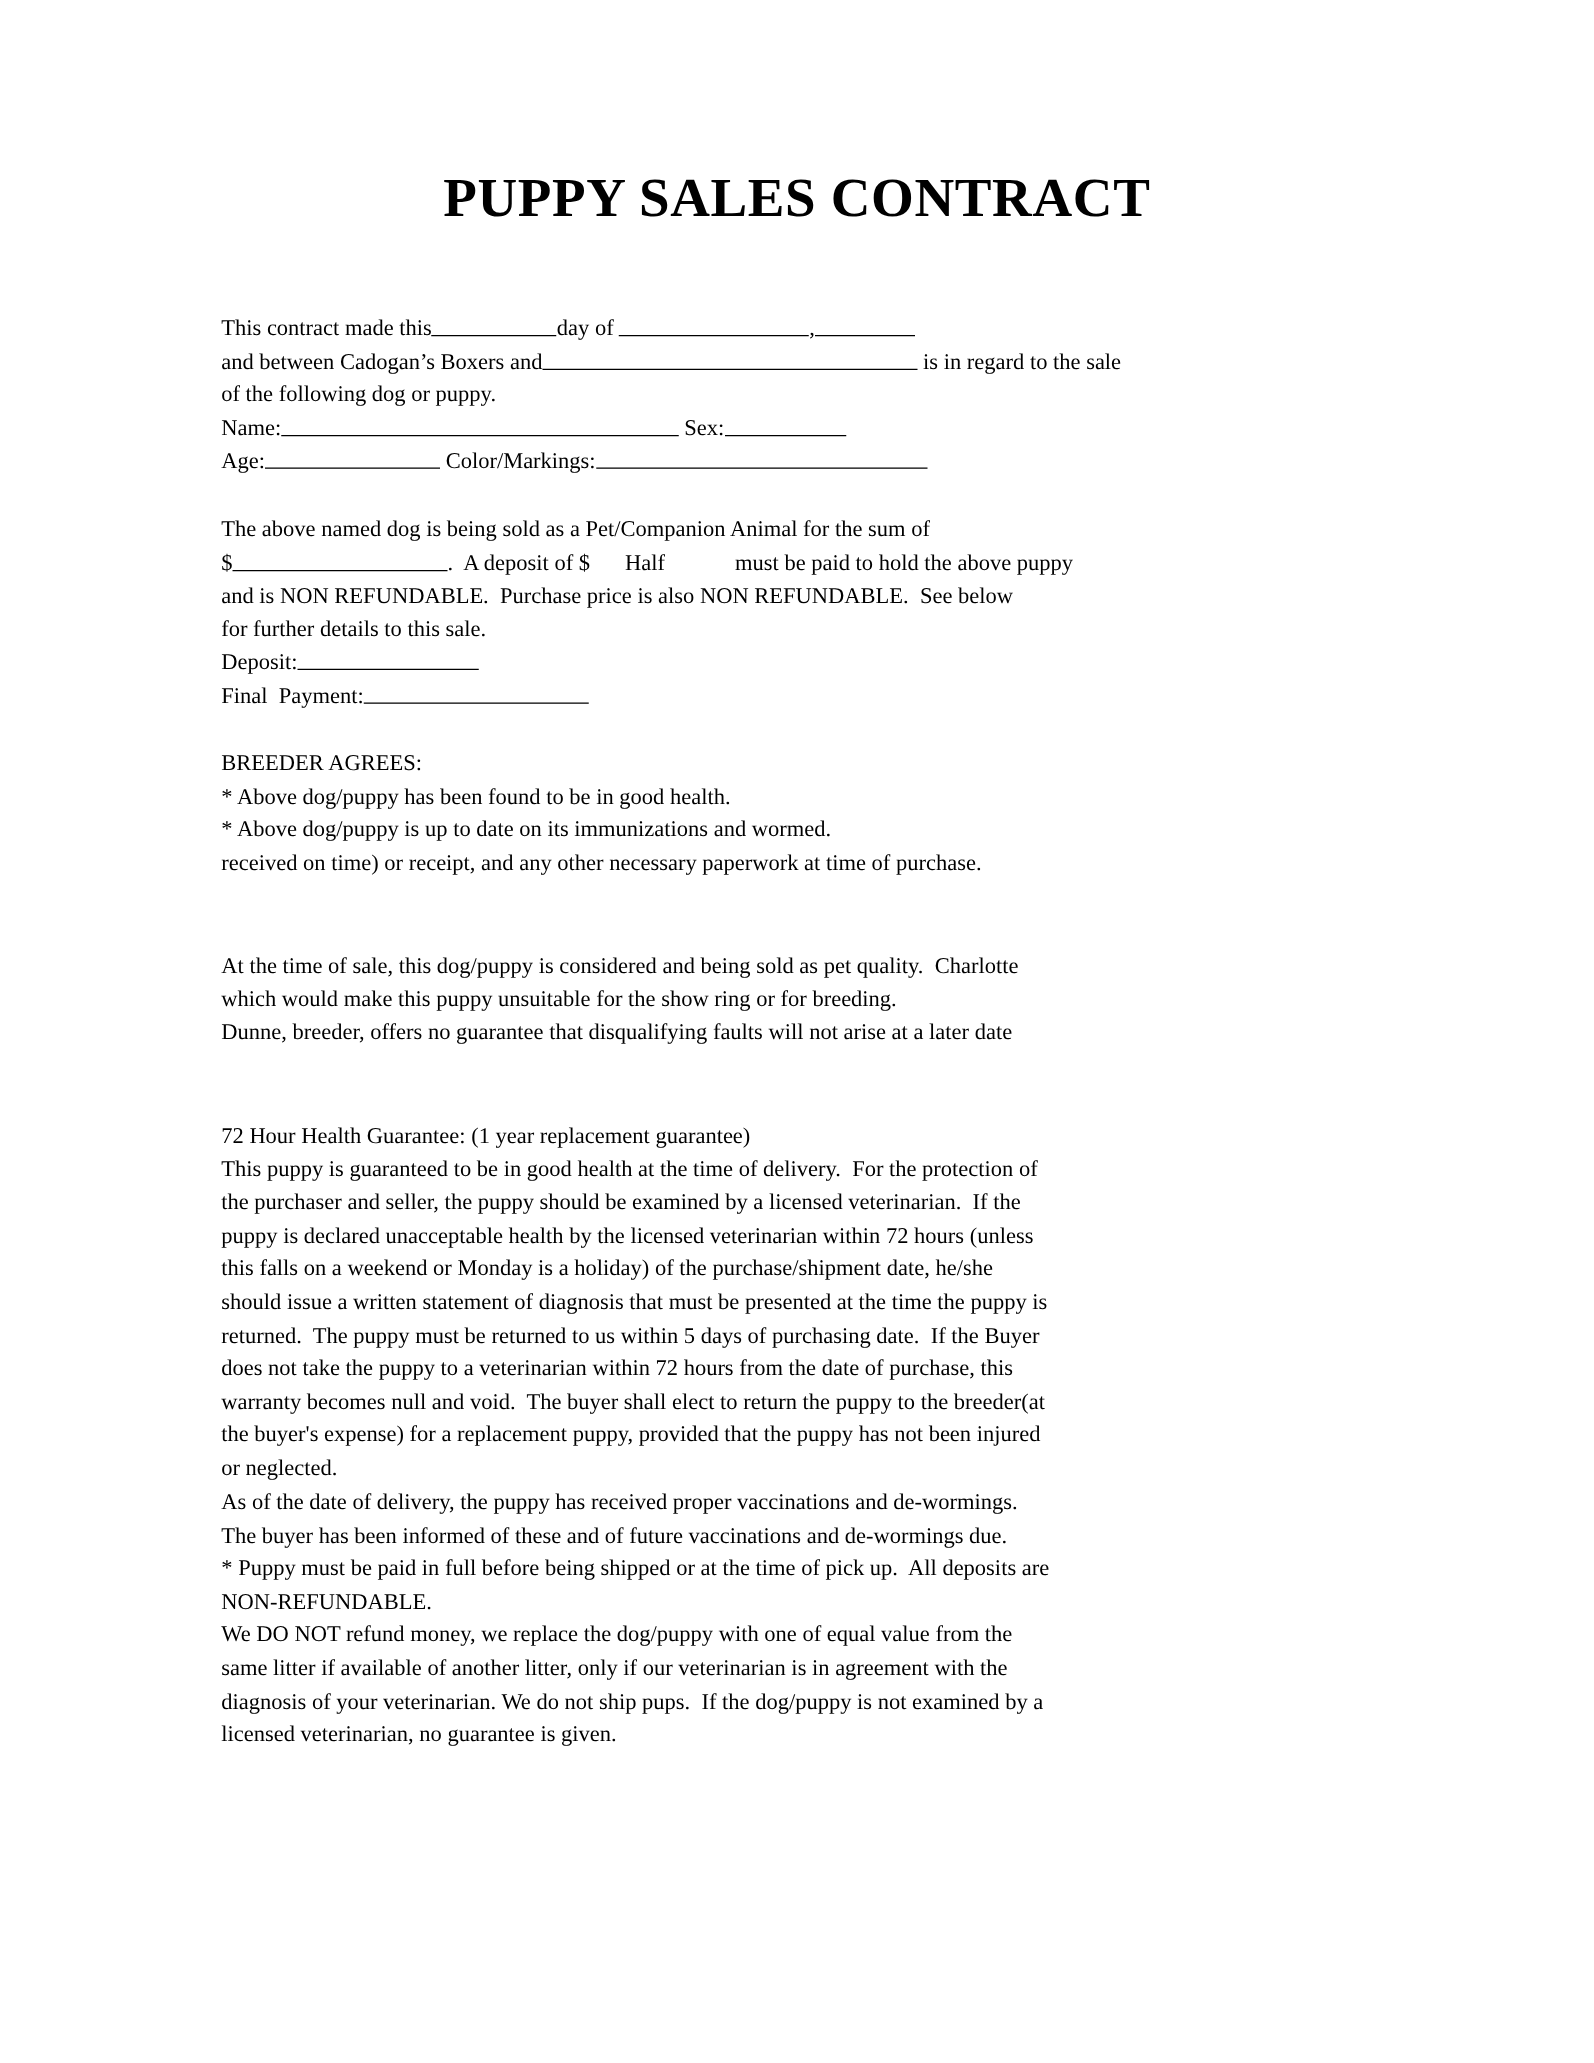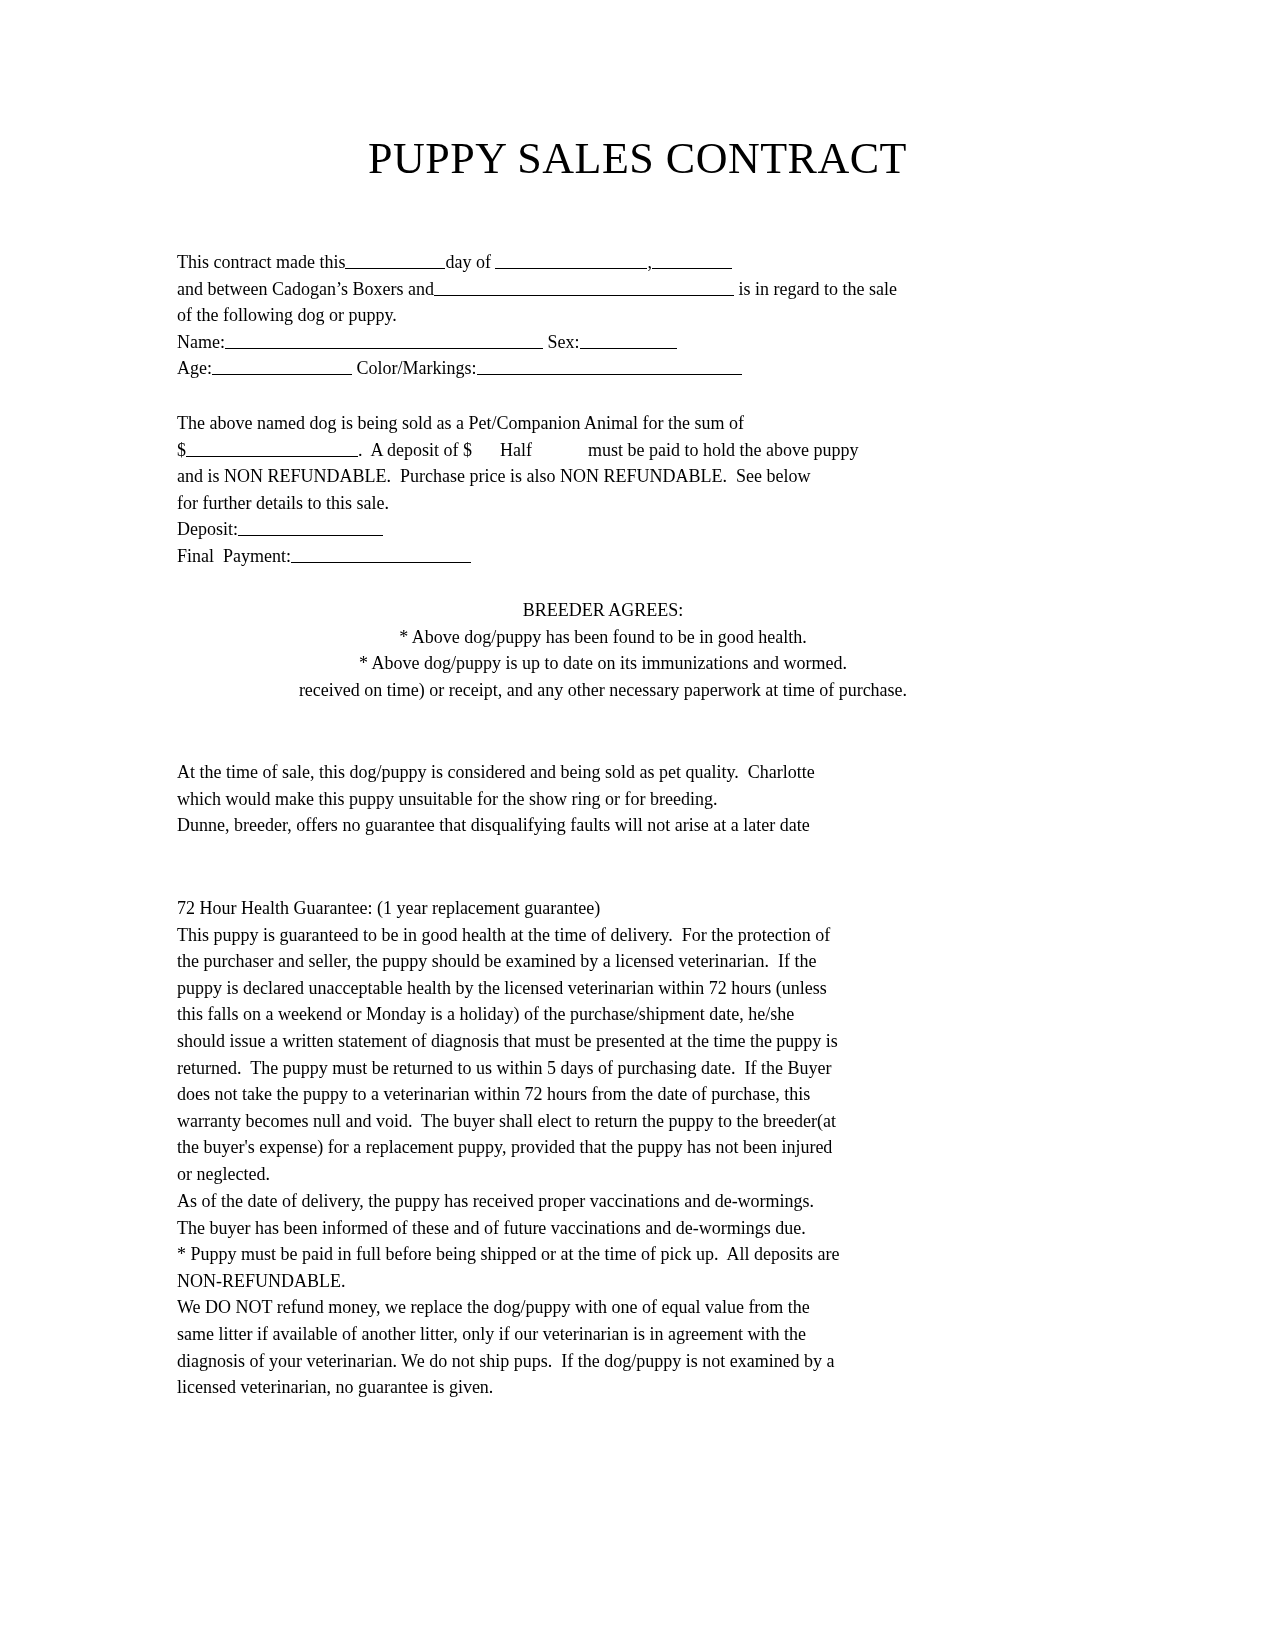--- a/index.html
+++ b/index.html
@@ -19,21 +19,21 @@
   }
   .doc-title {
     position: absolute;
     top: 132px;
     left: 0;
     width: 1275px;
     text-align: center;
     font-size: 44px;
     line-height: 54px;
     letter-spacing: 0.5px;
-    font-weight: 400;
+    font-weight: 700;
     white-space: nowrap;
   }
   .body-block {
     position: absolute;
     left: 177px;
     width: 852px;
     font-size: 18px;
     line-height: 26.6px;
     text-align: left;
   }
@@ -87,21 +87,21 @@
     <div class="line"><span>$</span><span class="blank b-price"></span><span>.  A deposit of $</span><span class="gap-mid"></span><span>Half</span><span class="gap-wide"></span><span>must be paid to hold the above puppy</span></div>
 
     <div class="line">and is NON REFUNDABLE.  Purchase price is also NON REFUNDABLE.  See below</div>
     <div class="line">for further details to this sale.</div>
 
     <div class="line"><span>Deposit:</span><span class="blank b-deposit"></span></div>
 
     <div class="line"><span>Final  Payment:</span><span class="blank b-final"></span></div>
   </div>
 
-  <div class="body-block" style="top: 597px; text-align: center;">
+  <div class="body-block" style="top: 597px;">
     <div class="line">BREEDER AGREES:</div>
     <div class="line">* Above dog/puppy has been found to be in good health.</div>
     <div class="line">* Above dog/puppy is up to date on its immunizations and wormed.</div>
     <div class="line">received on time) or receipt, and any other necessary paperwork at time of purchase.</div>
   </div>
 
   <div class="body-block" style="top: 759px;">
     <div class="line">At the time of sale, this dog/puppy is considered and being sold as pet quality.  Charlotte</div>
     <div class="line">which would make this puppy unsuitable for the show ring or for breeding.</div>
     <div class="line">Dunne, breeder, offers no guarantee that disqualifying faults will not arise at a later date</div>

